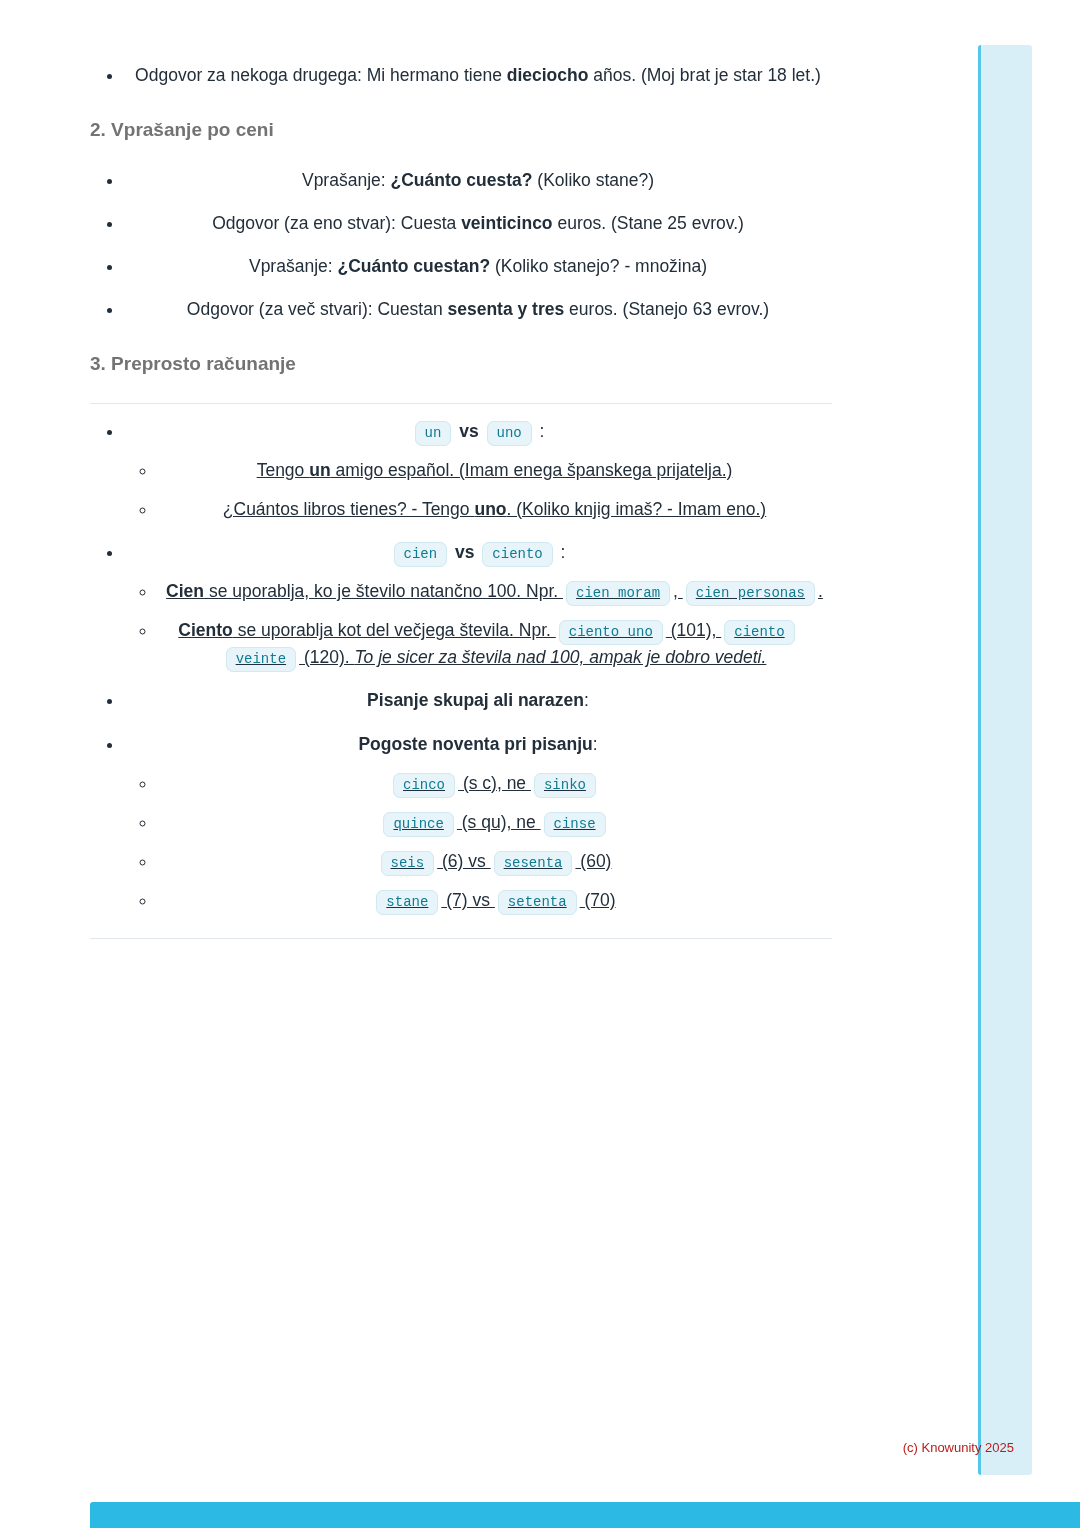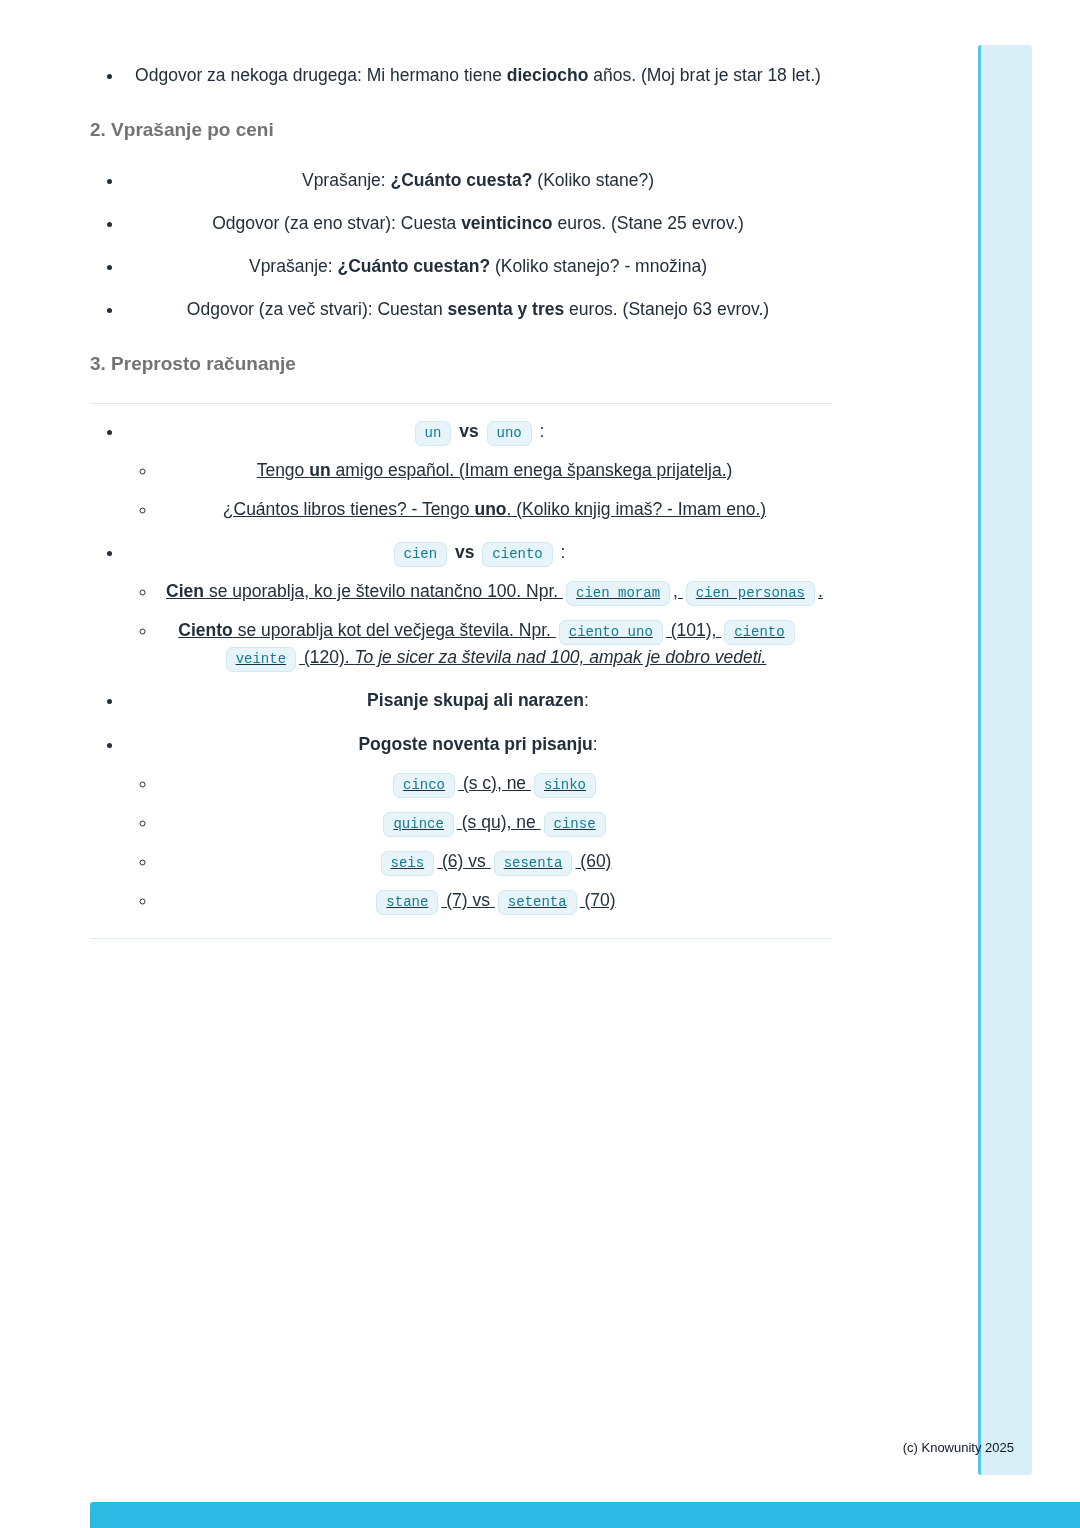--- a/index.html
+++ b/index.html
@@ -60,21 +60,21 @@
     height: 1430px;
     background: var(--stripe, #d9eff8);
     border-left: 3px solid #55c6e9;
     border-radius: 3px;
   }
   .watermark {
     position: absolute;
     top: 1440px;
     right: 66px;
     font-size: 13px;
-    color: #0f172a;
+    color: #b91c1c;
   }
   .footer-bar {
     position: absolute;
     left: 90px;
     right: 0;
     bottom: 0;
     height: 26px;
     background: var(--footer, #2cb9e4);
     border-top-left-radius: 3px;
   }

